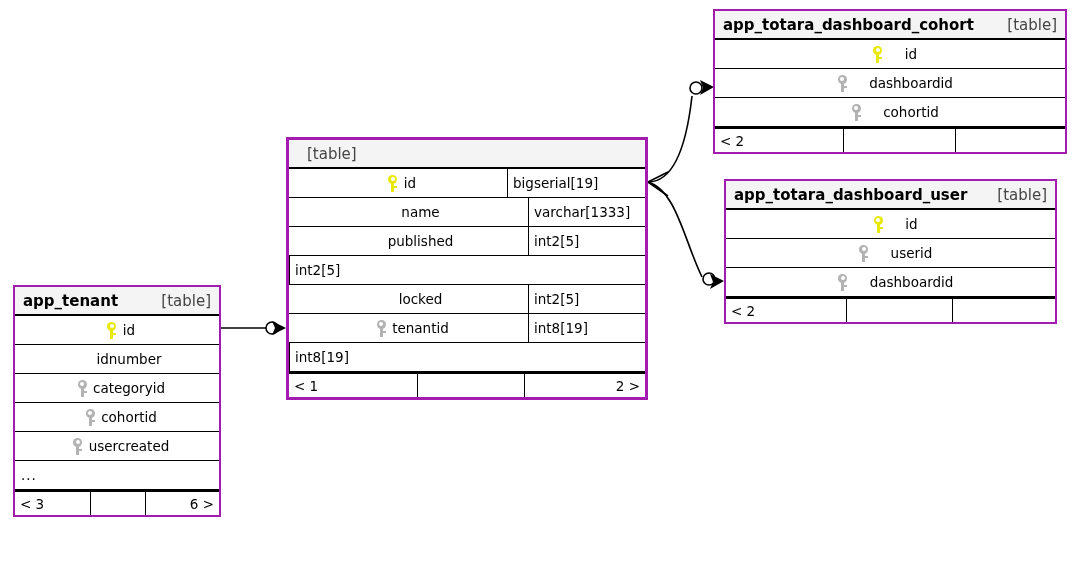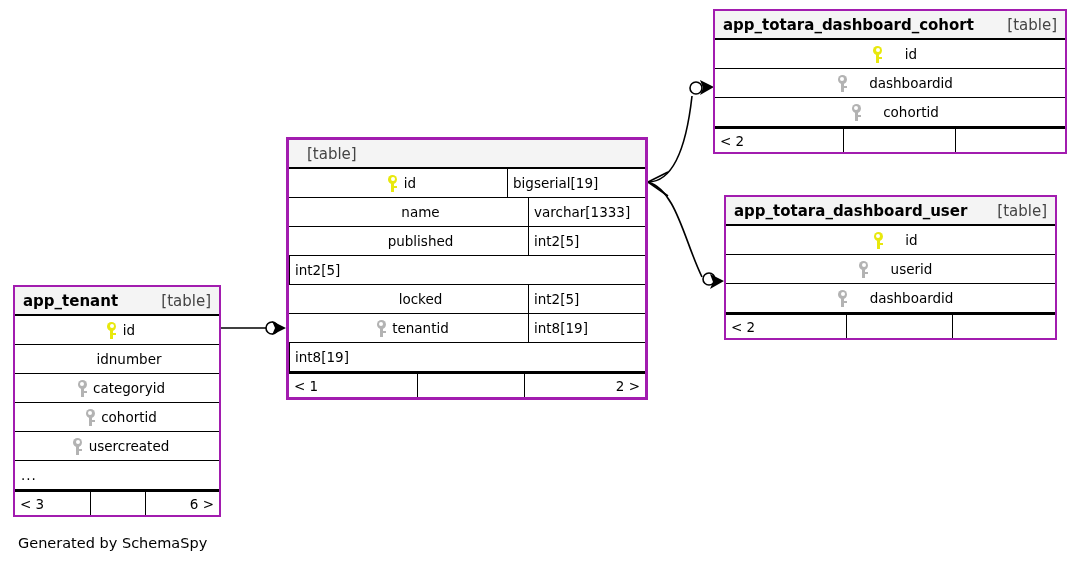--- a/index.html
+++ b/index.html
@@ -334,21 +334,21 @@
       </div>
     </div>
 
     <div class="ent-footer">
       <div class="foot-cell foot-left" style="width:128px;">&lt; 2</div>
       <div class="foot-cell foot-mid" style="width:112px;"></div>
       <div class="foot-cell foot-right" style="flex:1 1 auto;"></div>
     </div>
   </div>
 
-  <div class="entity gap-wide" style="left:724px; top:179px; width:333px;margin-top:16px;">
+  <div class="entity gap-wide" style="left:724px; top:179px; width:333px;">
     <div class="ent-header">
       <span class="ent-title">app_totara_dashboard_user</span>
       <span class="ent-kind">[table]</span>
     </div>
 
     <div class="ent-row">
       <div class="col-name">
         <span class="keyslot">
           <span class="keyicon key-pk">
               <span class="head"></span>
@@ -467,15 +467,14 @@
 
     <div class="ellipsis-row">...</div>
 
     <div class="ent-footer">
       <div class="foot-cell foot-left" style="width:75px;">&lt; 3</div>
       <div class="foot-cell foot-mid" style="width:55px;"></div>
       <div class="foot-cell foot-right" style="flex:1 1 auto;">6 &gt;</div>
     </div>
   </div>
 
-  <div class="caption" style="left:18px; top:535px;">Generated by SchemaSpy</div>
 
 </div>
 
 </body></html>

